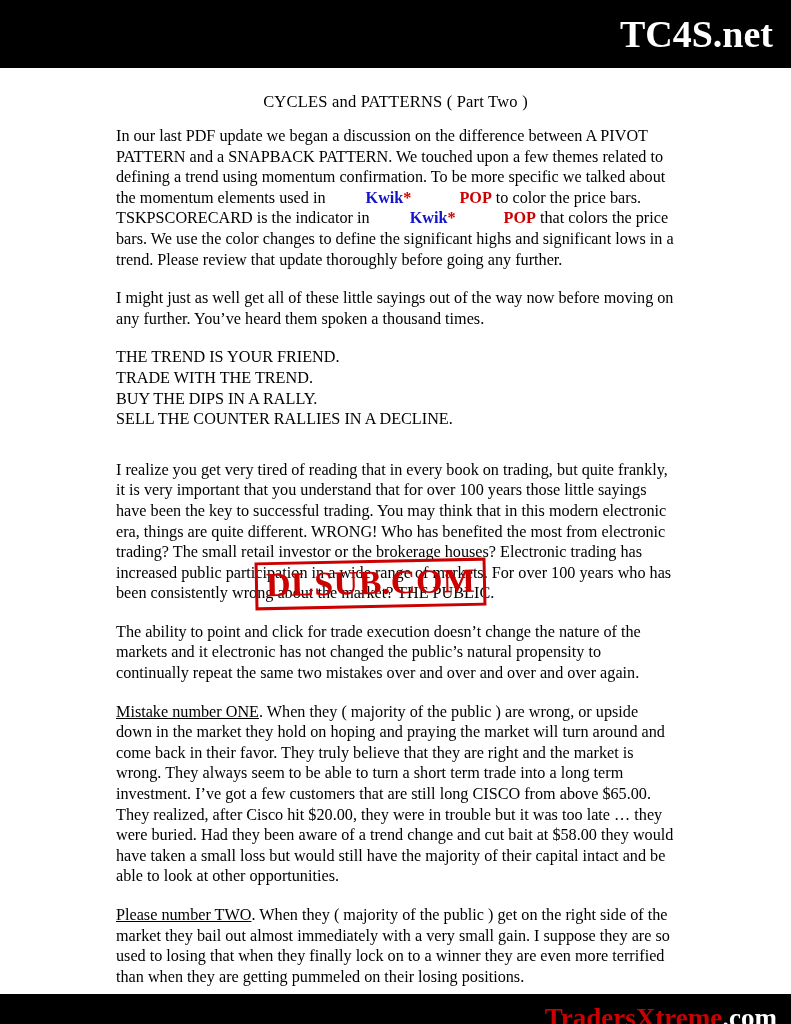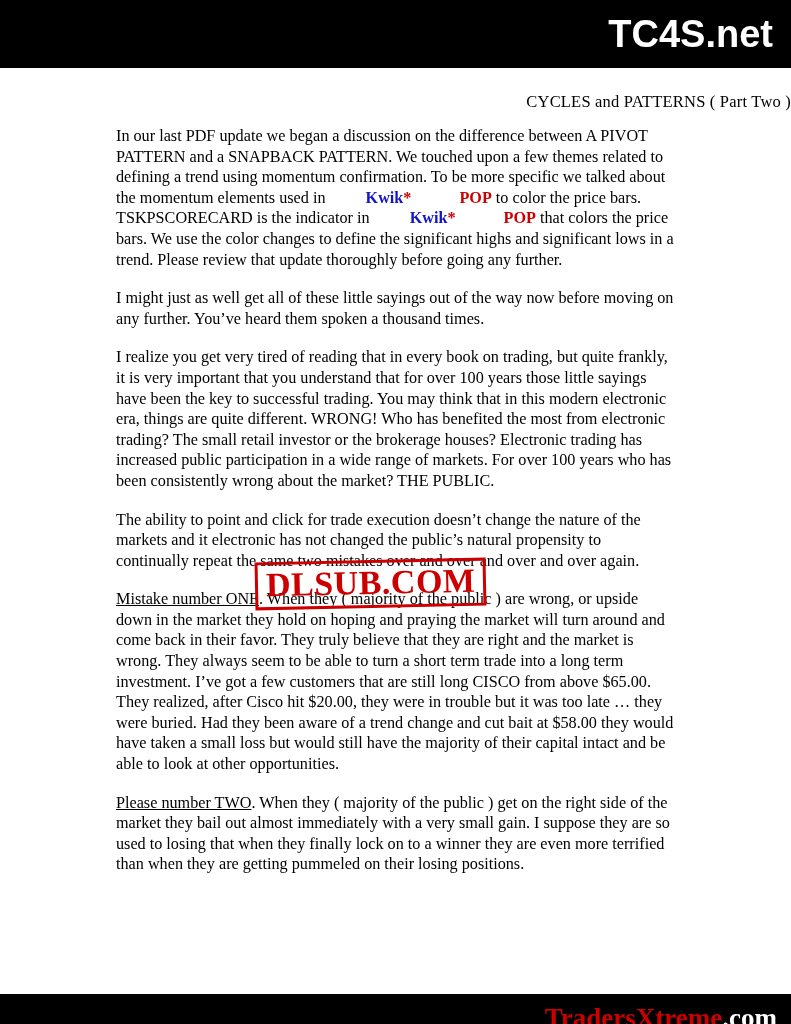--- a/index.html
+++ b/index.html
@@ -22,21 +22,21 @@
     top: 0;
     left: 0;
     width: 791px;
     height: 68px;
     background: #000000;
   }
   .header-logo {
     position: absolute;
     right: 18px;
     top: 6px;
-    font-family: Liberation Sans, sans-serif;
+    font-family: Liberation Serif, serif;
     font-weight: bold;
     font-size: 38px;
     color: #ffffff;
     letter-spacing: 0px;
     line-height: 56px;
   }
 
   
   .footer-band {
     position: absolute;
@@ -66,21 +66,21 @@
     width: 791px;
     height: 908px;
     background: #ffffff;
   }
 
   .doc-title {
     position: absolute;
     top: 24px;
     left: 0;
     width: 791px;
-    text-align: right;
+    text-align: center;
     font-size: 16.5px;
     letter-spacing: 0.2px;
   }
 
   .content {
     position: absolute;
     top: 58px;
     left: 116px;
     width: 558px;
     font-size: 16.2px;
@@ -145,20 +145,26 @@
 <div class="page">
 
   <div class="doc-title">CYCLES and PATTERNS ( Part Two )</div>
 
   <div class="content">
 
     <p><span>In our last PDF update we began a discussion on the difference between A PIVOT PATTERN and a SNAPBACK PATTERN. We touched upon a few themes related to defining a trend using momentum confirmation. To be more specific we talked about the momentum elements used in </span><span class="kwik">Kwik</span><span class="star">*</span><span class="pop">POP</span><span> to color the price bars. TSKPSCORECARD is the indicator in </span><span class="kwik">Kwik</span><span class="star">*</span><span class="pop">POP</span><span> that colors the price bars. We use the color changes to define the significant highs and significant lows in a trend. Please review that update thoroughly before going any further.</span></p>
 
     <p>I might just as well get all of these little sayings out of the way now before moving on any further. You’ve heard them spoken a thousand times.</p>
 
+    <div class="slogans">
+      <div>THE TREND IS YOUR FRIEND.</div>
+      <div>TRADE WITH THE TREND.</div>
+      <div>BUY THE DIPS IN A RALLY.</div>
+      <div>SELL THE COUNTER RALLIES IN A DECLINE.</div>
+    </div>
 
     <p> I realize you get very tired of reading that in every book on trading, but quite frankly, it is very important that you understand that for over 100 years those little sayings have been the key to successful trading. You may think that in this modern electronic era, things are quite different. WRONG! Who has benefited the most from electronic trading? The small retail investor or the brokerage houses? Electronic trading has increased public participation in a wide range of markets. For over 100 years who has been consistently wrong about the market? THE PUBLIC.</p>
 
     <p>The ability to point and click for trade execution doesn’t change the nature of the markets and it electronic has not changed the public’s natural propensity to continually repeat the same two mistakes over and over and over and over again.</p>
 
     <p><span class="underline">Mistake number ONE</span><span>. When they ( majority of the public ) are wrong, or upside down in the market they hold on hoping and praying the market will turn around and come back in their favor. They truly believe that they are right and the market is wrong. They always seem to be able to turn a short term trade into a long term investment. I’ve got a few customers that are still long CISCO from above $65.00. They realized, after Cisco hit $20.00, they were in trouble but it was too late … they were buried. Had they been aware of a trend change and cut bait at $58.00 they would have taken a small loss but would still have the majority of their capital intact and be able to look at other opportunities.</span></p>
 
     <p><span class="underline">Please number TWO</span><span>. When they ( majority of the public ) get on the right side of the market they bail out almost immediately with a very small gain. I suppose they are so used to losing that when they finally lock on to a winner they are even more terrified than when they are getting pummeled on their losing positions.</span></p>
 
   </div>

